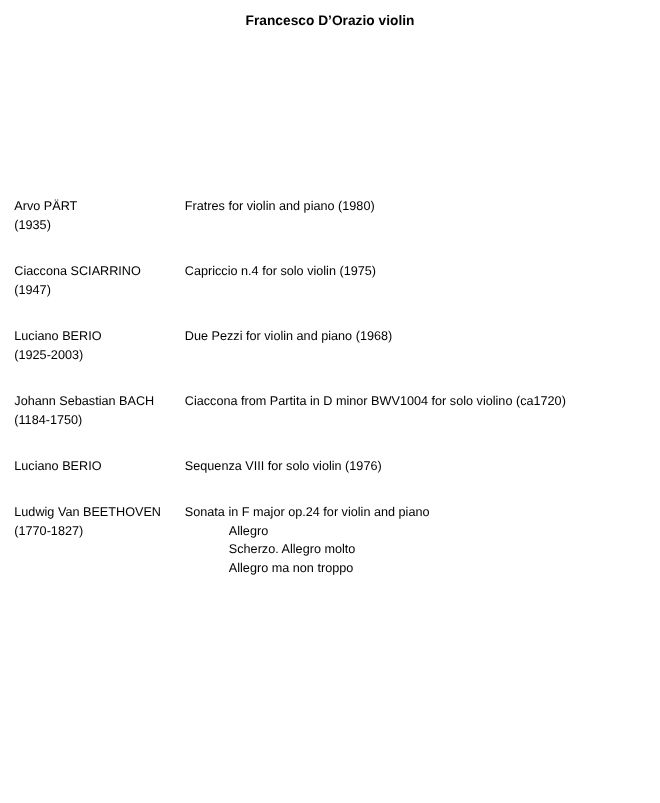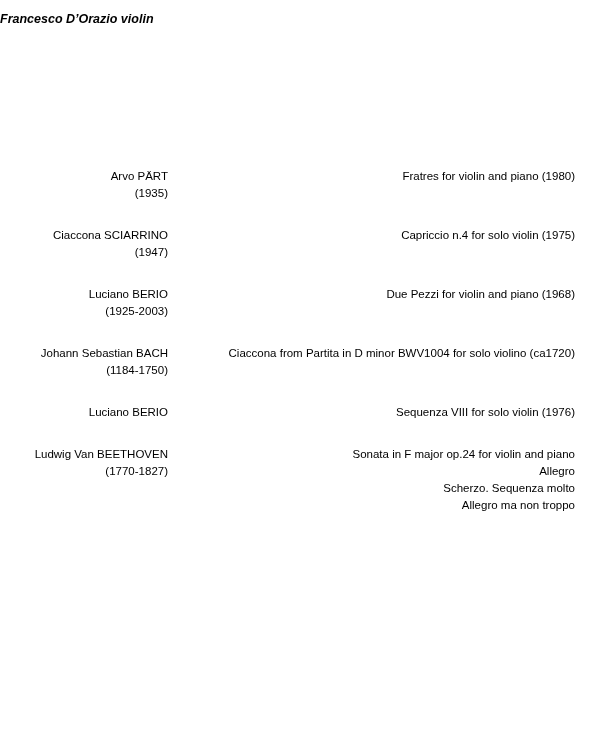--- a/index.html
+++ b/index.html
@@ -15,35 +15,34 @@
     position: relative;
     overflow: hidden;
   }
   .page {
     width: 600px;
     height: 730px;
     position: relative;
     box-sizing: border-box;
   }
   .header {
+    text-align: center;
     font-weight: bold;
     font-size: 12.5px;
     line-height: 19px;
     padding-top: 10px;
-    font-style: italic;
   }
   .header .line {
     display: block;
   }
   .program {
     position: absolute;
-    top: 168px;
+    top: 180px;
     left: 0;
     width: 585px;
-    text-align: right;
   }
   .entry {
     display: flex;
     align-items: flex-start;
     margin-bottom: 25px;
   }
   .composer {
     width: 168px;
     padding-left: 13px;
     box-sizing: border-box;
@@ -138,20 +137,20 @@
 
     <div class="entry">
       <div class="composer">
         <span class="name">Ludwig Van BEETHOVEN</span>
         <span class="years">(1770-1827)</span>
       </div>
       <div class="work">
         <span class="title">Sonata in F major op.24 for violin and piano</span>
         <ul class="movements">
           <li>Allegro</li>
-          <li>Scherzo. Sequenza molto</li>
+          <li>Scherzo. Allegro molto</li>
           <li>Allegro ma non troppo</li>
         </ul>
       </div>
     </div>
 
   </div>
 </div>
 
 </body></html>

